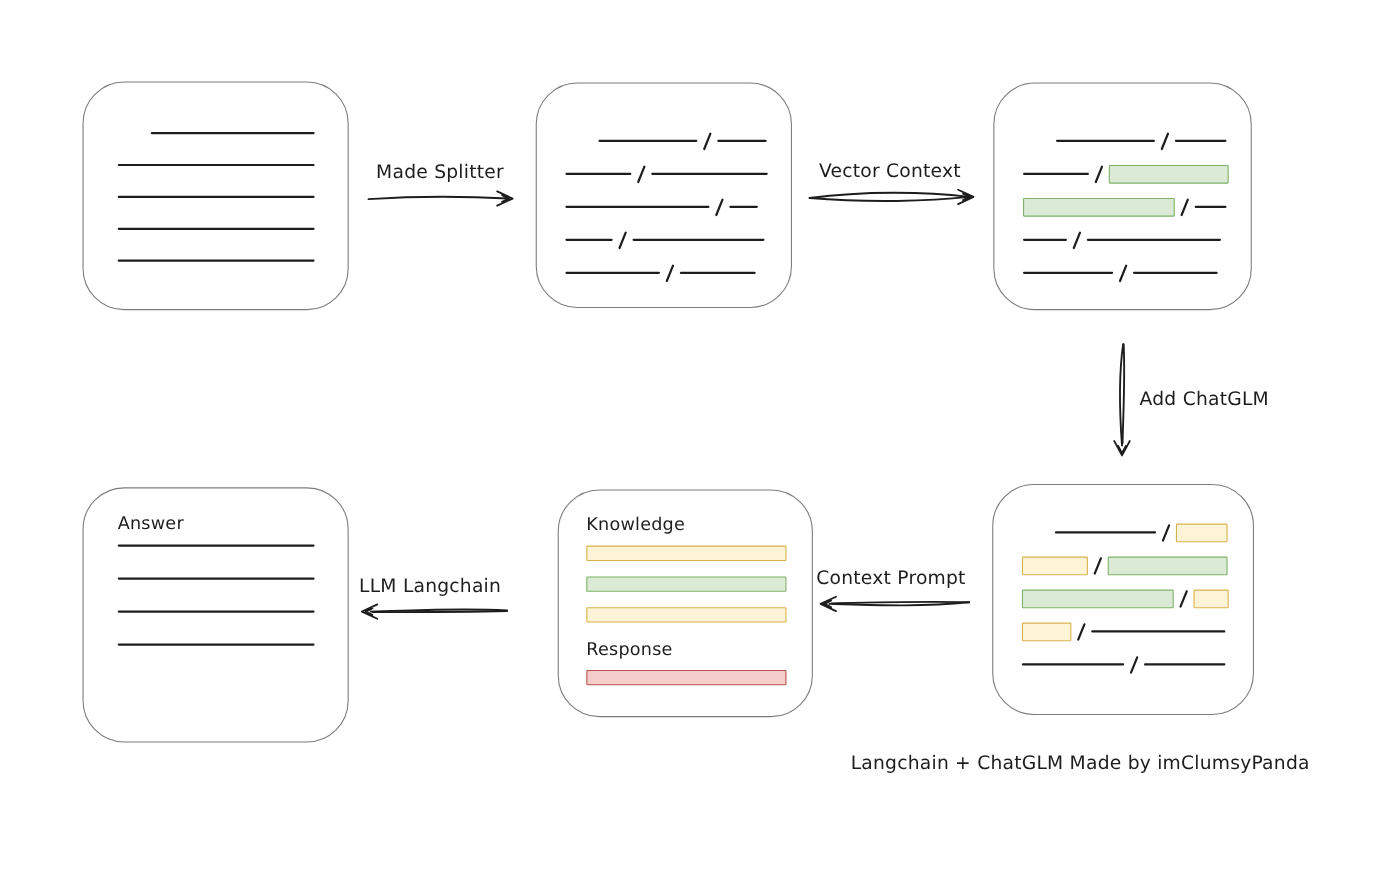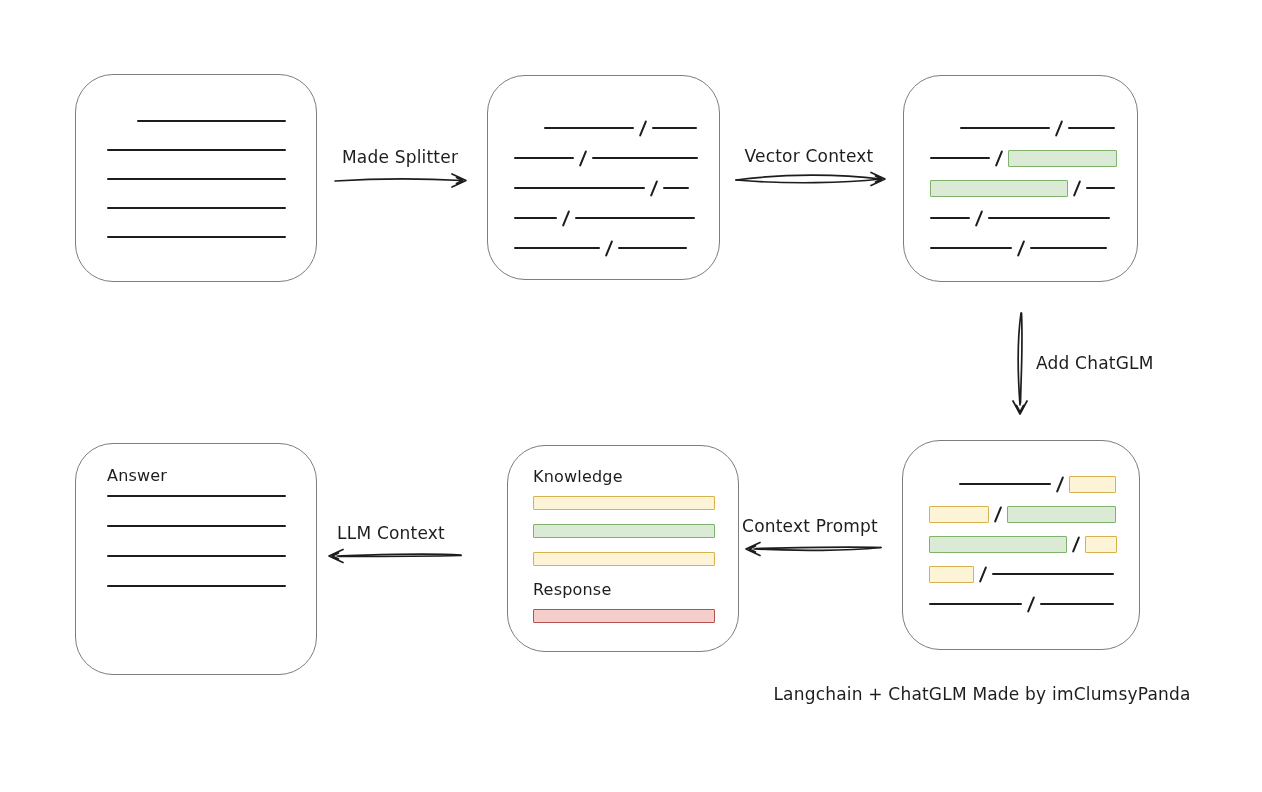--- a/index.html
+++ b/index.html
@@ -209,16 +209,16 @@
         <div class="doc-line" style="width: 179px; margin-left: 0px;"></div>
         <div class="doc-line" style="width: 179px; margin-left: 0px;"></div>
         <div class="doc-line" style="width: 179px; margin-left: 0px;"></div>
       </div>
   </div>
 
   <div class="arrow-label" id="label-text-splitter">Made Splitter</div>
   <div class="arrow-label" id="label-vector-search">Vector Context</div>
   <div class="arrow-label" id="label-add-context">Add ChatGLM</div>
   <div class="arrow-label" id="label-generate-prompt">Context Prompt</div>
-  <div class="arrow-label" id="label-llm-response">LLM Context</div>
+  <div class="arrow-label" id="label-llm-response">LLM Langchain</div>
 
   <div class="caption">Langchain + ChatGLM Made by imClumsyPanda</div>
 </div>
 
 </body></html>

